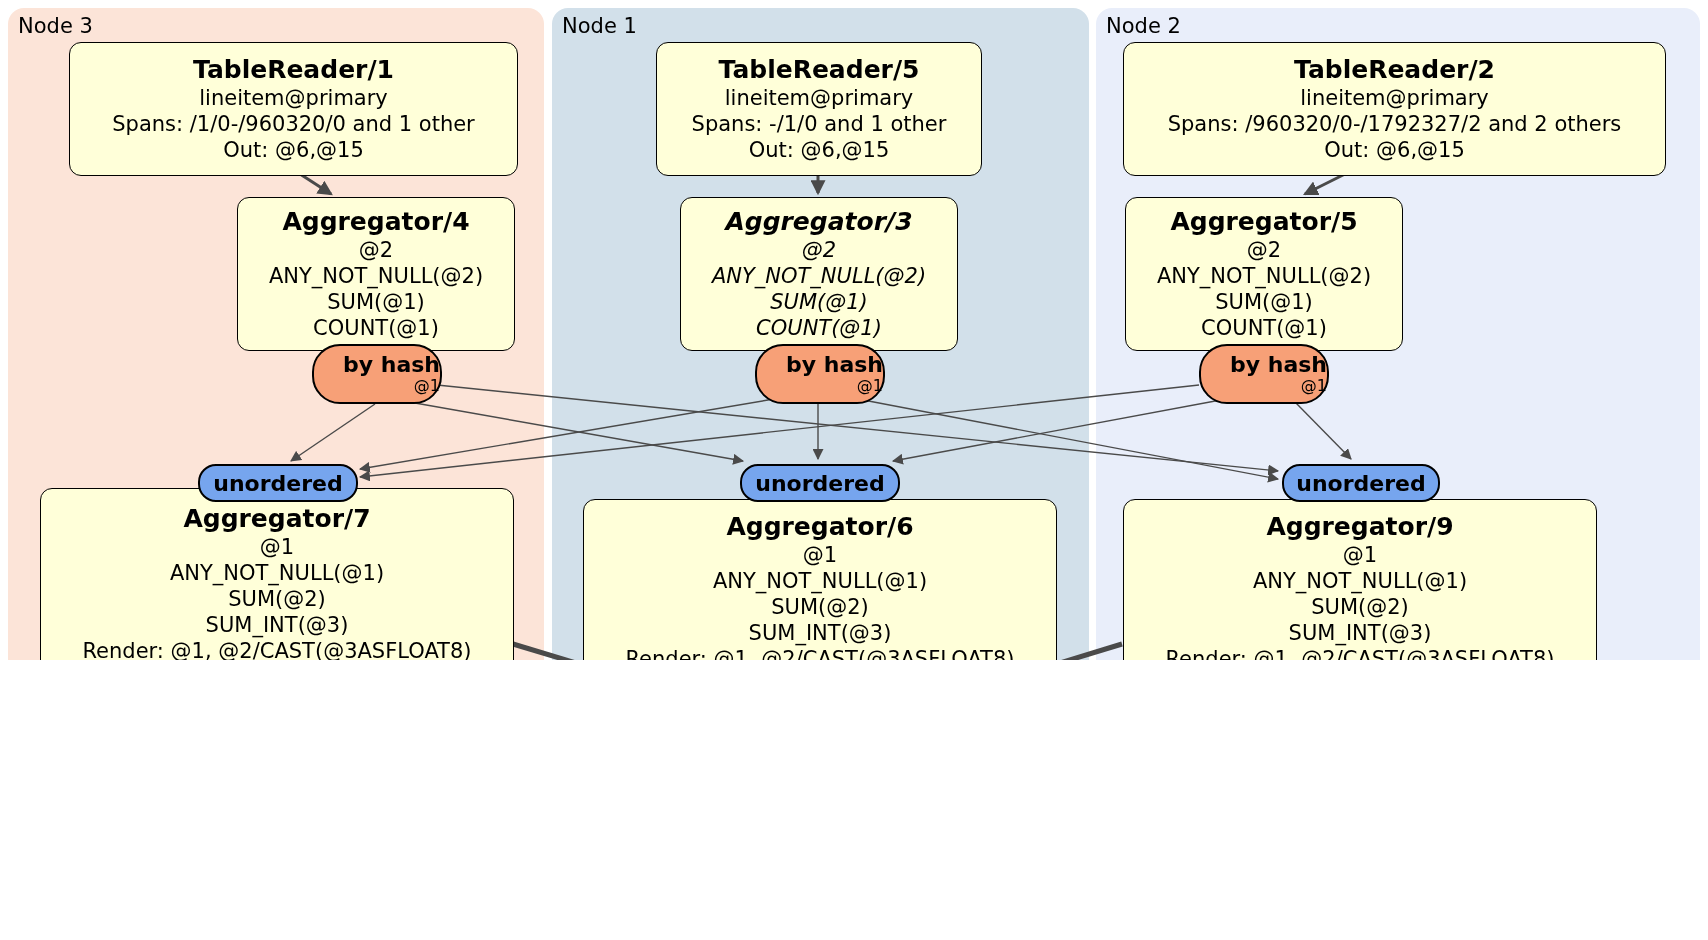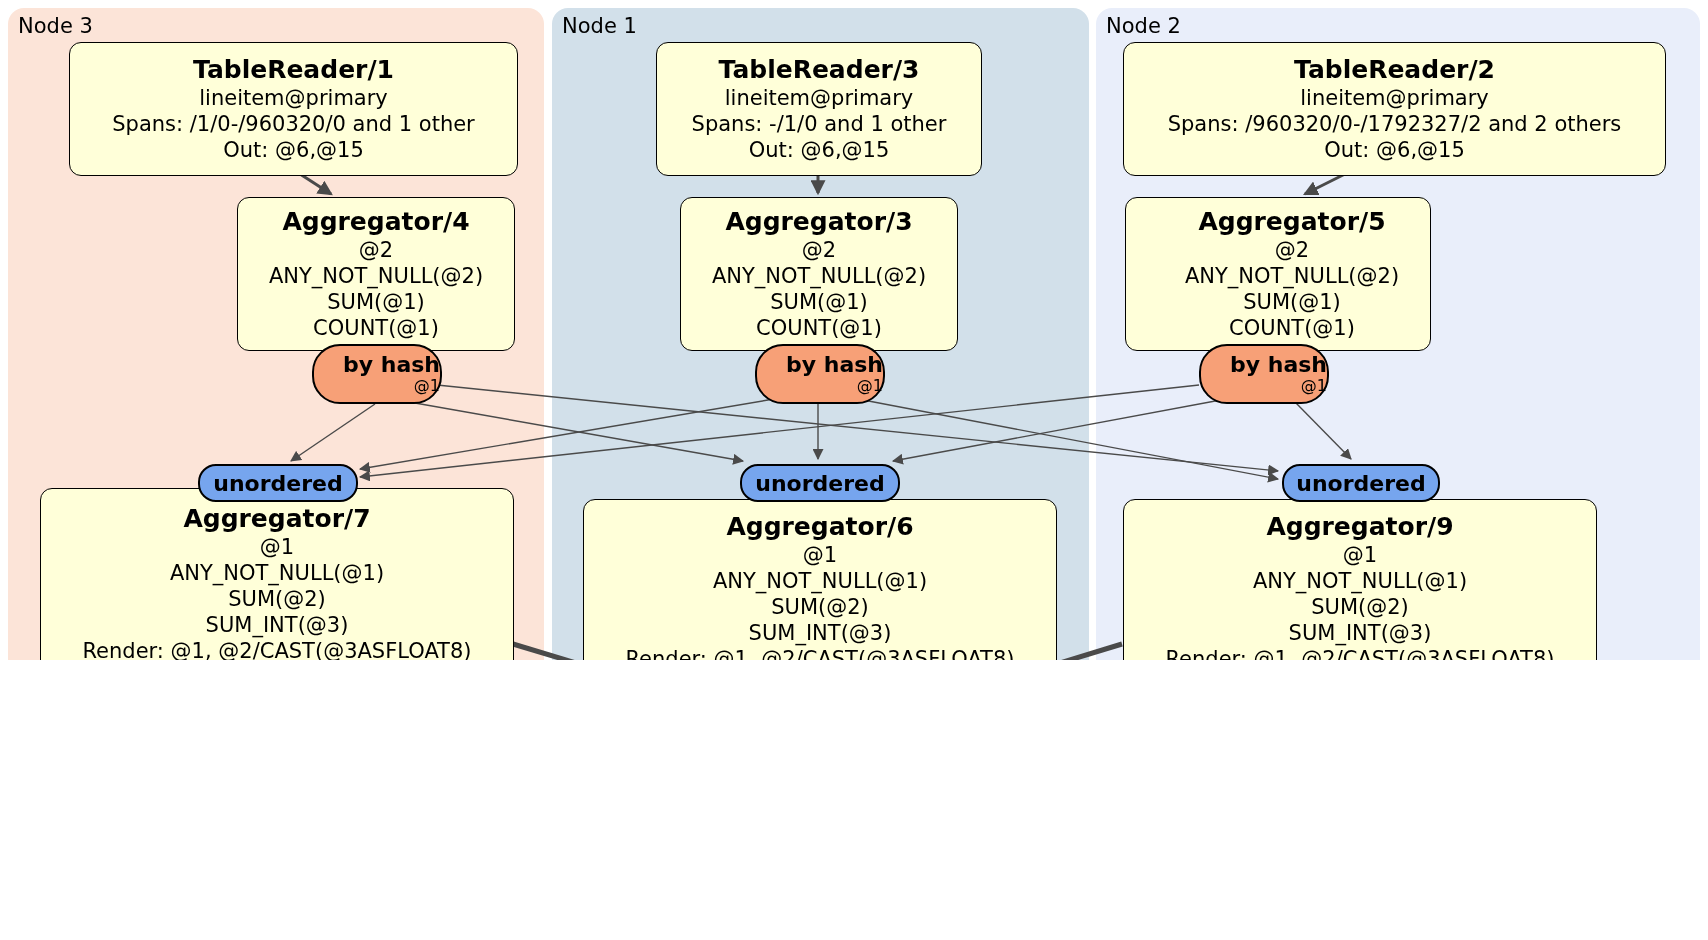--- a/index.html
+++ b/index.html
@@ -75,47 +75,47 @@
     <line class="e-thick" x1="818" y1="789" x2="818" y2="849" marker-end="url(#ahThick)"></line>
   </svg>
 
   <div class="box" style="left:69px;top:42px;width:447px;height:132px;">
     <span class="title">TableReader/1</span>
     <span class="line">lineitem@primary</span>
     <span class="line">Spans: /1/0-/960320/0 and 1 other</span>
     <span class="line">Out: @6,@15</span>
   </div>
   <div class="box" style="left:656px;top:42px;width:324px;height:132px;">
-    <span class="title">TableReader/3</span>
+    <span class="title">TableReader/5</span>
     <span class="line">lineitem@primary</span>
     <span class="line">Spans: -/1/0 and 1 other</span>
     <span class="line">Out: @6,@15</span>
   </div>
   <div class="box" style="left:1123px;top:42px;width:541px;height:132px;">
     <span class="title">TableReader/2</span>
     <span class="line">lineitem@primary</span>
     <span class="line">Spans: /960320/0-/1792327/2 and 2 others</span>
     <span class="line">Out: @6,@15</span>
   </div>
 
   <div class="box" style="left:237px;top:197px;width:276px;height:152px;">
     <span class="title">Aggregator/4</span>
     <span class="line">@2</span>
     <span class="line">ANY_NOT_NULL(@2)</span>
     <span class="line">SUM(@1)</span>
     <span class="line">COUNT(@1)</span>
   </div>
-  <div class="box" style="left:680px;top:197px;width:276px;height:152px;">
+  <div class="box" style="left:680px;top:197px;width:276px;height:152px;font-style:italic;">
     <span class="title">Aggregator/3</span>
     <span class="line">@2</span>
     <span class="line">ANY_NOT_NULL(@2)</span>
     <span class="line">SUM(@1)</span>
     <span class="line">COUNT(@1)</span>
   </div>
-  <div class="box" style="left:1125px;top:197px;width:276px;height:152px;padding-left:28px;">
+  <div class="box" style="left:1125px;top:197px;width:276px;height:152px;">
     <span class="title">Aggregator/5</span>
     <span class="line">@2</span>
     <span class="line">ANY_NOT_NULL(@2)</span>
     <span class="line">SUM(@1)</span>
     <span class="line">COUNT(@1)</span>
   </div>
 
   <div class="router" style="left:312px;top:344px;width:126px;height:56px;">
     <span class="rlabel">by hash</span>
     <span class="rkey">@1</span>

